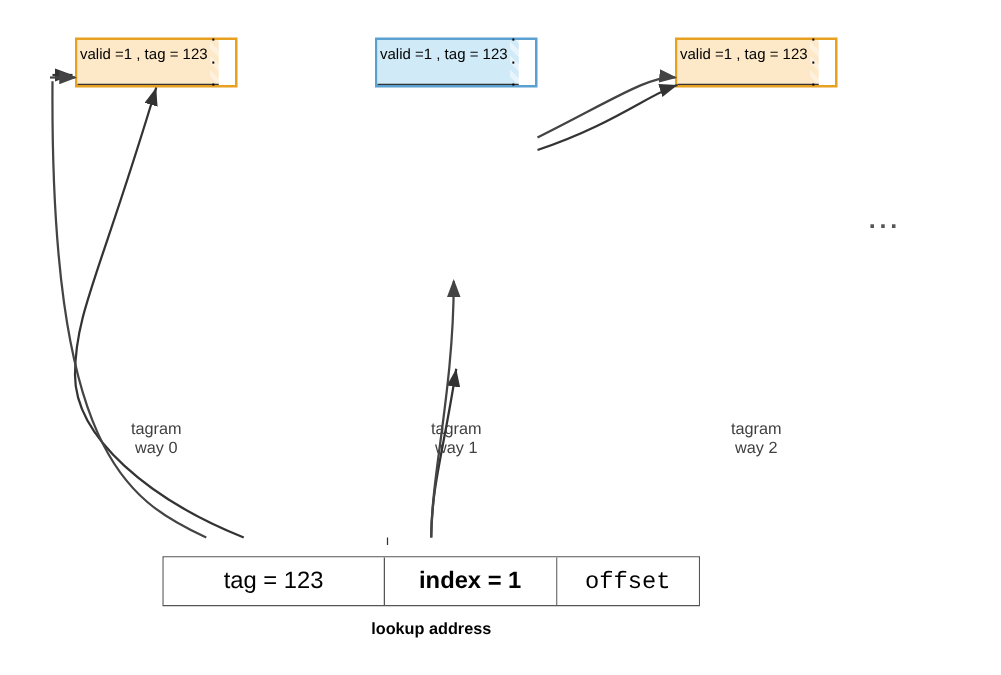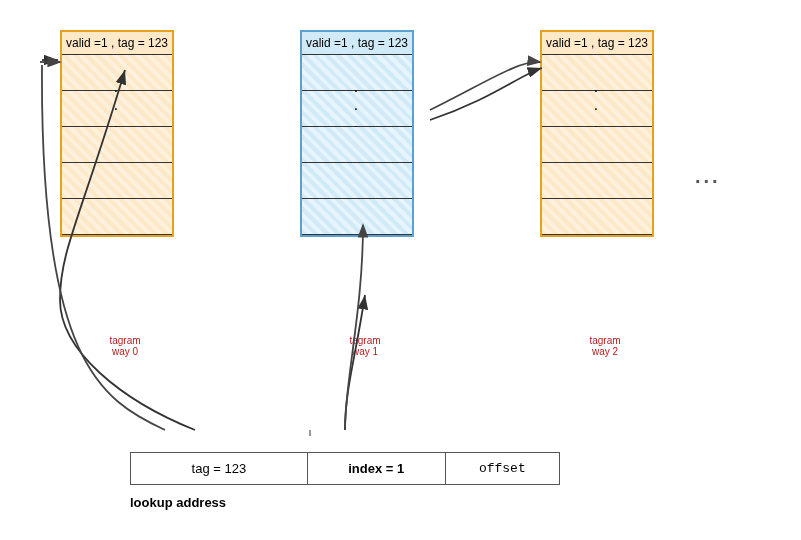--- a/index.html
+++ b/index.html
@@ -15,23 +15,22 @@
 
     .diagram-container {
       position: relative;
       width: 801px;
       height: 540px;
     }
 
     
     .way-block {
       position: absolute;
-      width: 114px;
+      width: 130px;
       display: flex;
-      flex-direction: column;
     }
 
     .way-header {
       text-align: center;
       font-size: 12px;
       padding: 4px 2px;
       border-bottom: 1px solid #333;
     }
 
     .way-row {
@@ -101,22 +100,22 @@
         #fde8c8 4px,
         #fdf0dc 4px,
         #fdf0dc 8px
       );
     }
 
     
     .way-label {
       position: absolute;
       text-align: center;
-      font-size: 10px;
-      color: #b91c1c;
+      font-size: 13px;
+      color: #404040;
       width: 130px;
     }
 
     
     .dots-after {
       position: absolute;
       font-size: 20px;
       font-weight: bold;
       color: #555;
       letter-spacing: 3px;
@@ -129,35 +128,36 @@
       left: 130px;
       display: flex;
       border: 1.5px solid #555;
       width: 430px;
     }
     .addr-cell {
       padding: 8px 10px;
       border-right: 1px solid #555;
       text-align: center;
       background: #fff;
-      font-size: 13px;
+      font-size: 19px;
     }
     .addr-cell:last-child {
       border-right: none;
       font-family: Liberation Mono, monospace;
     }
     .addr-tag { flex: 2; }
     .addr-index { flex: 1.5; font-weight: bold; }
     .addr-offset { flex: 1.2; }
 
     .address-label {
       position: absolute;
       bottom: 30px;
       left: 130px;
       width: 430px;
+      text-align: center;
       font-weight: bold;
       font-size: 13px;
     }
 
     
     .arrows-svg {
       position: absolute;
       top: 0;
       left: 0;
       width: 801px;

